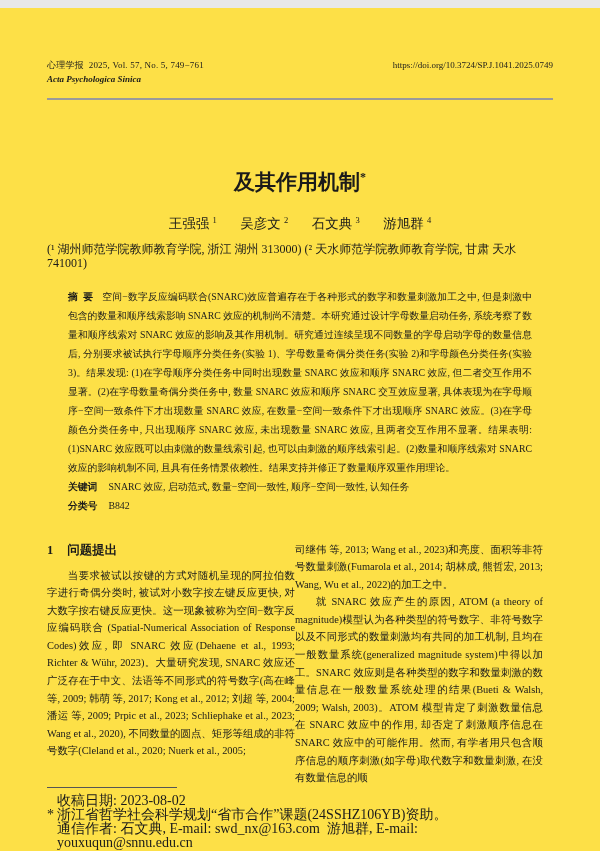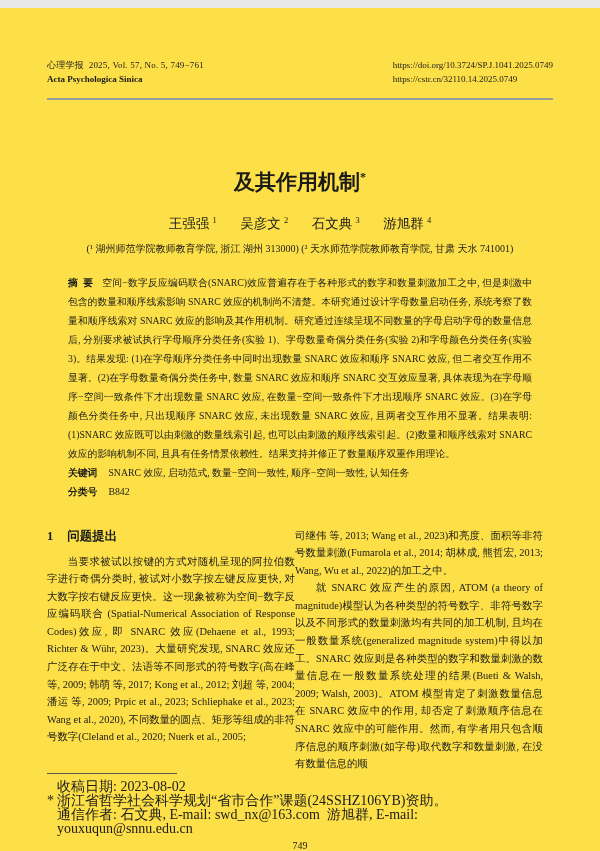--- a/index.html
+++ b/index.html
@@ -8,31 +8,31 @@
   .page {
     width: 600px; height: 851px; background: #fde047; margin: 8px auto;
     padding: 50px 47px 28px 47px; color: #1a1a1a;
     display: flex; flex-direction: column; overflow: hidden;
   }
   .pre { white-space: pre-wrap; }
 
   
   .jheader { display: flex; justify-content: space-between; font-size: 9px; line-height: 14px; }
   .jheader .left .cn { letter-spacing: 0.2px; }
-  .jheader .left .en { font-weight: bold; }
-  .jheader .right { }
+  .jheader .left .en { font-weight: bold; font-style: italic; }
+  .jheader .right { text-align: right; }
   .rule-double { border-top: 1px solid #9a9a9a; border-bottom: 1px solid #9a9a9a; height: 3px; margin-top: 12px; }
 
   
   .title { text-align: center; font-weight: bold; font-size: 21px; line-height: 33px; margin-top: 28px; }
   .title sup { font-size: 12px; }
   .authors { text-align: center; margin-top: 15px; font-size: 13.5px; }
   .authors .author { margin: 0 10px; }
   .authors sup { font-size: 8.5px; }
-  .affils { text-align: center; font-size: 10px; line-height: 14px; margin-top: 9px; }
+  .affils { font-size: 12px; line-height: 14px; margin-top: 9px; }
 
   
   .abstract { margin: 17px 21px 0 21px; font-size: 9.8px; line-height: 19px; text-align: justify; }
   .abstract .lbl { font-weight: bold; margin-right: 9px; }
   .kwline { margin: 0 21px; font-size: 9.8px; line-height: 19px; }
   .kwline .lbl { font-weight: bold; margin-right: 11px; }
 
   
   .columns { display: flex; margin-top: 26px; }
   .col { width: 248px; font-size: 10.4px; line-height: 17.6px; text-align: justify; }
@@ -52,21 +52,20 @@
 
 <div class="page">
 
   <div class="jheader">
     <div class="left">
       <div class="cn pre">心理学报  2025, Vol. 57, No. 5, 749−761</div>
       <div class="en">Acta Psychologica Sinica</div>
     </div>
     <div class="right">
       <div>https://doi.org/10.3724/SP.J.1041.2025.0749</div>
-      <div>https://cstr.cn/32110.14.2025.0749</div>
     </div>
   </div>
 
   <div class="rule-double"></div>
 
   <h1 class="title">
     <br>
     <span>及其作用机制</span><sup>*</sup>
   </h1>
 

